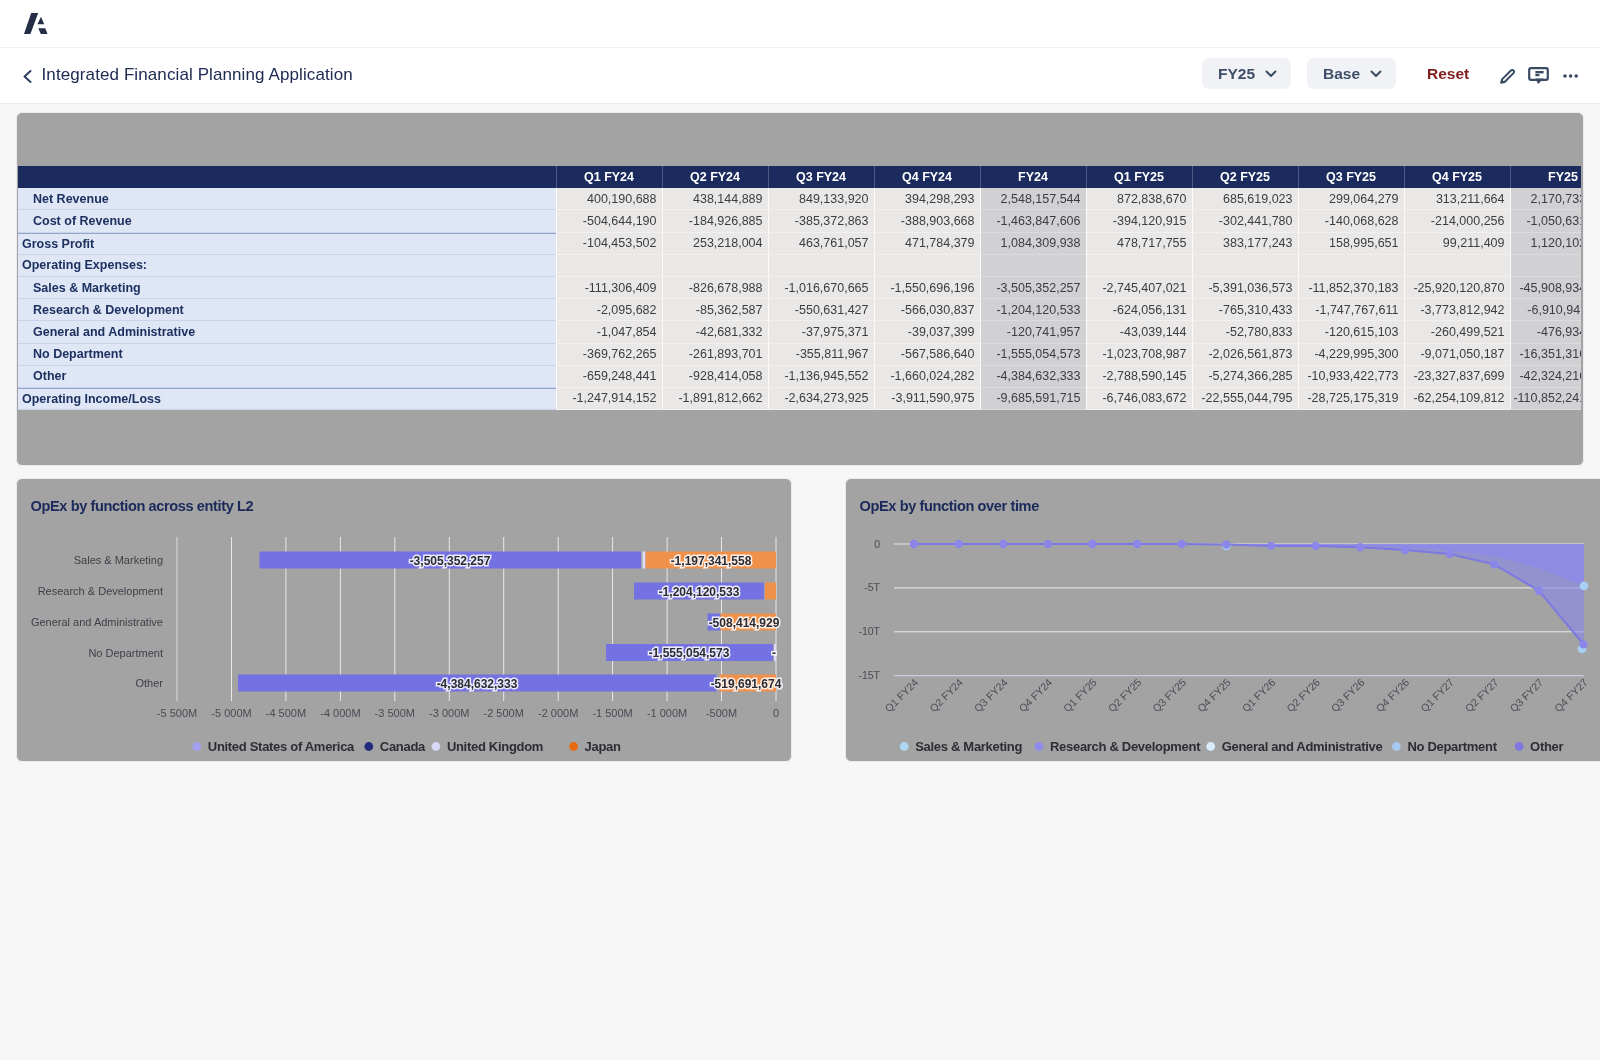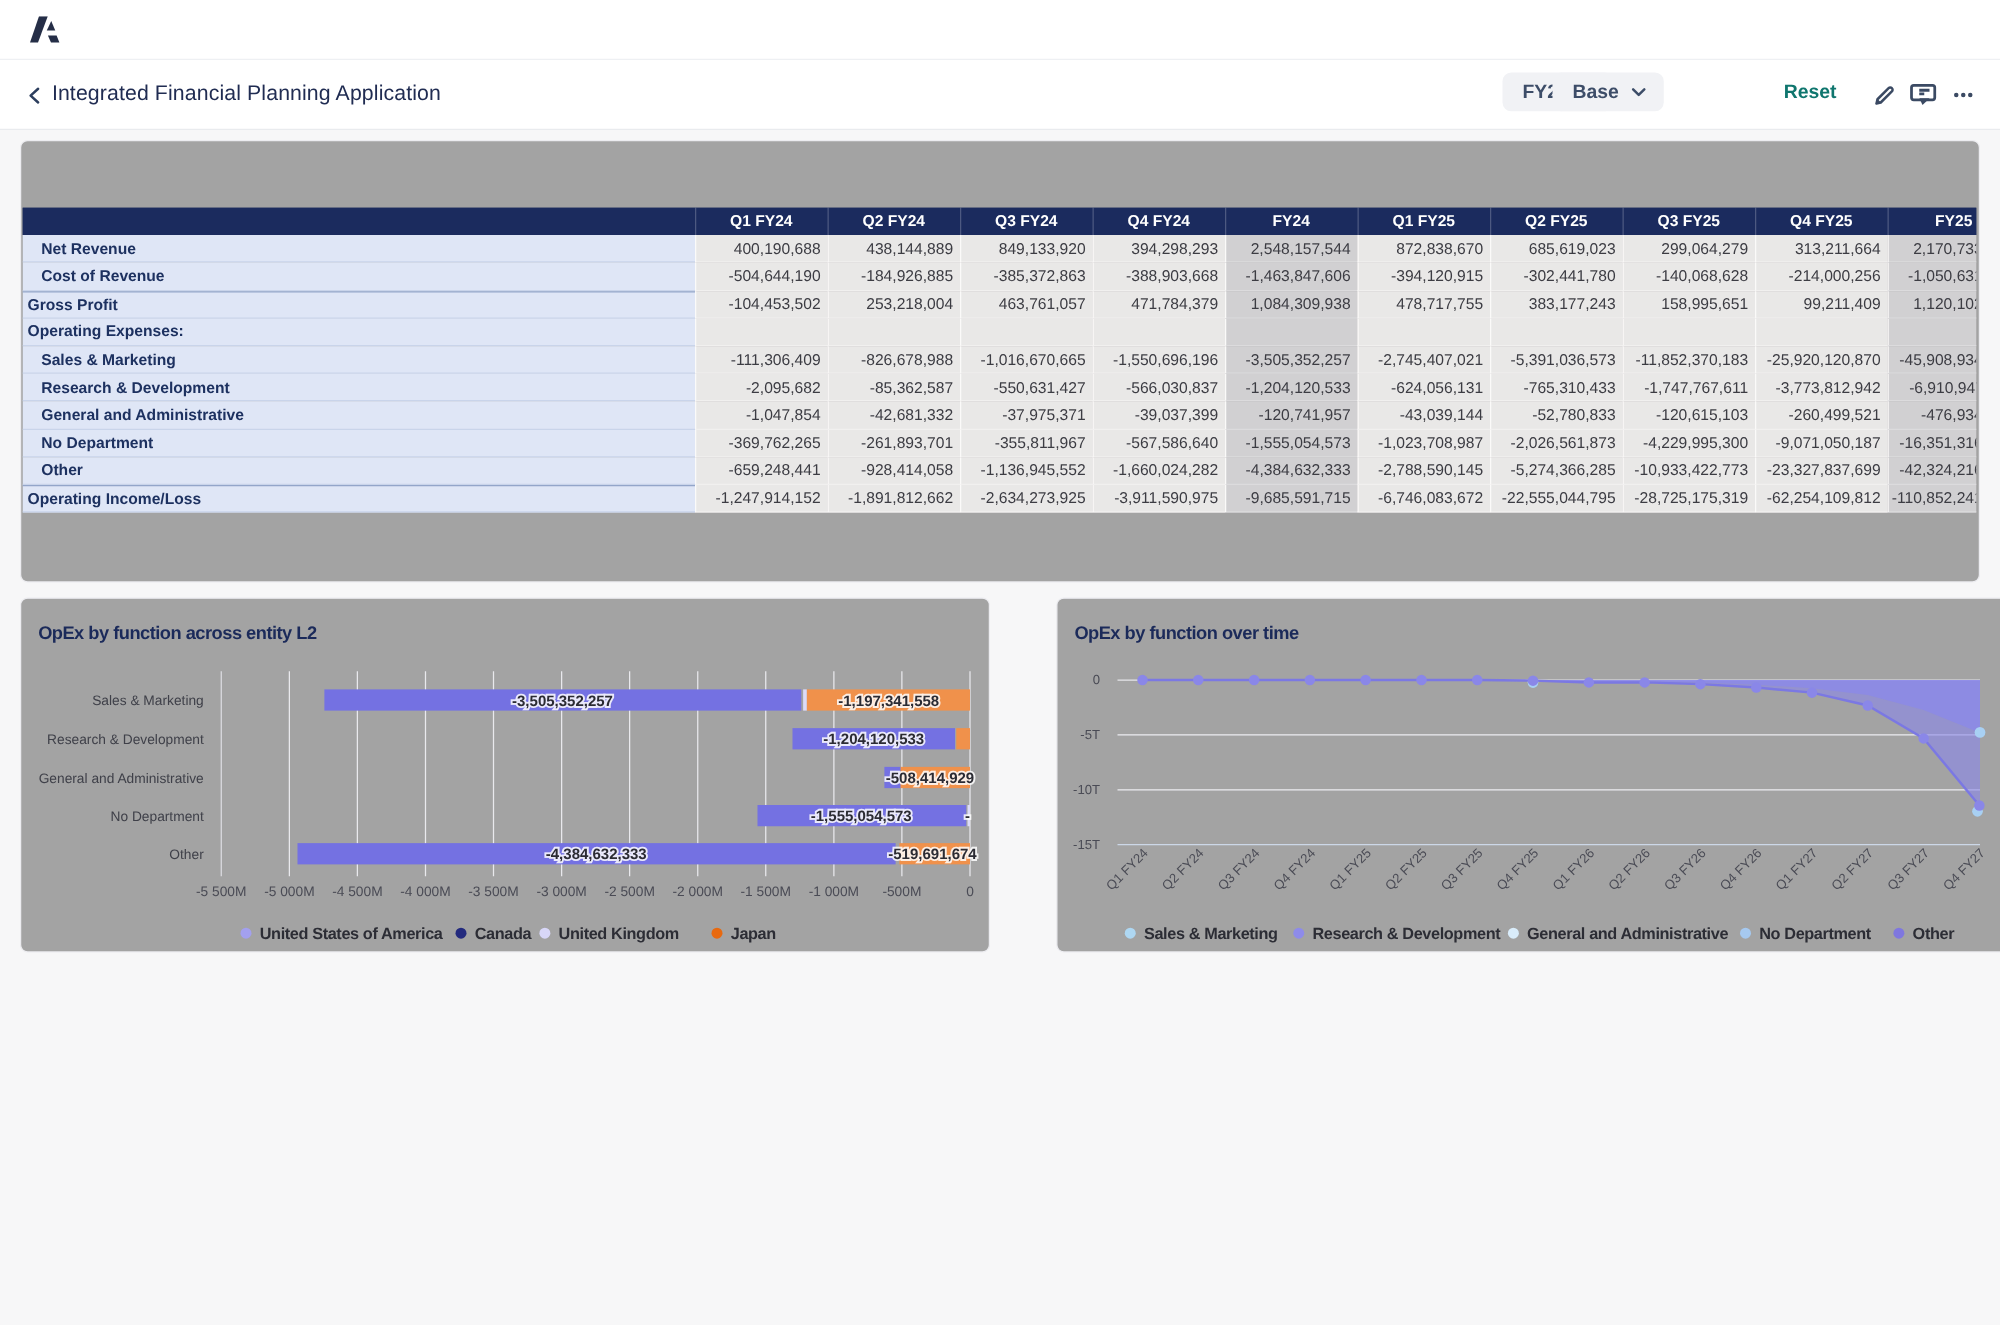--- a/index.html
+++ b/index.html
@@ -1,20 +1,20 @@
 <!DOCTYPE html>
 <html><head><meta charset="utf-8"><style>
 *{margin:0;padding:0;box-sizing:border-box}
 html,body{width:1600px;height:1060px;background:#f7f7f8;font-family:"Liberation Sans",sans-serif;overflow:hidden;position:relative}
 .top1{position:absolute;left:0;top:0;width:1600px;height:48px;background:#fff;border-bottom:1px solid #eef0f3}
 .top2{position:absolute;left:0;top:48px;width:1600px;height:56px;background:#fff;border-bottom:1px solid #e9ebee}
 .title{position:absolute;left:41.5px;top:65px;font-size:17px;color:#202c52;letter-spacing:0.1px}
 .chev{position:absolute;left:21px;top:69px}
 .btn{position:absolute;top:58px;height:31px;background:#f1f2f5;border-radius:7px;display:flex;align-items:center;justify-content:space-between;padding:0 14px 0 16px;font-size:15.5px;font-weight:bold;color:#3d4d68}
-.reset{position:absolute;top:65px;left:1427px;font-size:15.5px;font-weight:bold;color:#0f766e}
+.reset{position:absolute;top:65px;left:1427px;font-size:15.5px;font-weight:bold;color:#7f1d1d}
 .icon{position:absolute;top:66px}
 .card{position:absolute;background:#a3a3a3;border:1px solid #ececf0;border-radius:6px}
 #tcard{left:16px;top:112px;width:1568px;height:354px}
 #c1{left:16px;top:478px;width:776px;height:284px}
 #c2{left:845px;top:478px;width:776px;height:284px}
 .tclip{position:absolute;left:1px;top:53px;width:1563px;height:246px;overflow:hidden}
 .trow{display:flex;width:1598px;height:22.2px}
 .th{height:22.2px;background:#1b2b5e}
 .lc{width:537.5px;display:flex;align-items:center;font-size:12.5px;font-weight:bold;color:#1d3160;background:#dfe6f6;border-bottom:1px solid #c9d4ea}
 .dc{width:106px;display:flex;align-items:center;justify-content:flex-end;padding-right:5px;font-size:12.5px;color:#3c3c43;background:#e9e8e7;border-left:1px solid #fbfaf9;border-bottom:1px solid #f1f0ef}
@@ -37,21 +37,21 @@
     </svg>
   </div>
 <div class="top2"></div>
 <svg class="chev" width="14" height="15" viewBox="0 0 14 15">
     <path d="M9.5,2 L3.5,7.5 L9.5,13" stroke="#2c3e5e" stroke-width="2" fill="none" stroke-linecap="round" stroke-linejoin="round"></path>
   </svg>
 <div class="title">Integrated Financial Planning Application</div>
 <div class="btn" style="left:1202px;width:89px">FY25<svg width="12" height="8" viewBox="0 0 12 8" style="margin-left:10px">
       <path d="M1.5,1.5 L6,6 L10.5,1.5" stroke="#3d4d68" stroke-width="2" fill="none" stroke-linecap="round" stroke-linejoin="round"></path>
     </svg></div>
-<div class="btn" style="left:1242px;width:89px">Base<svg width="12" height="8" viewBox="0 0 12 8" style="margin-left:10px">
+<div class="btn" style="left:1307px;width:89px">Base<svg width="12" height="8" viewBox="0 0 12 8" style="margin-left:10px">
       <path d="M1.5,1.5 L6,6 L10.5,1.5" stroke="#3d4d68" stroke-width="2" fill="none" stroke-linecap="round" stroke-linejoin="round"></path>
     </svg></div>
 <div class="reset">Reset</div>
 <svg class="icon" style="left:1499px;top:67px" width="18" height="18" viewBox="0 0 18 18">
     <path d="M2.2,15.8 L3,12.4 L11.9,3.5 a1.8,1.8 0 0 1 2.6,0 l0,0 a1.8,1.8 0 0 1 0,2.6 L5.6,15 L2.2,15.8 Z" stroke="#3b4a63" stroke-width="2" fill="none" stroke-linejoin="round"></path>
     <path d="M2.2,15.8 L2.9,12.8 L5.2,15.1 Z" fill="#3b4a63" stroke="#3b4a63" stroke-width="1"></path>
   </svg>
 <svg class="icon" style="left:1528px;top:67px" width="22" height="19" viewBox="0 0 22 19">
     <rect x="1.2" y="1.2" width="18.6" height="11.6" rx="1.8" stroke="#3b4a63" stroke-width="2.2" fill="none"></rect>
     <rect x="7.4" y="4" width="8.2" height="2.4" fill="#3b4a63"></rect>

